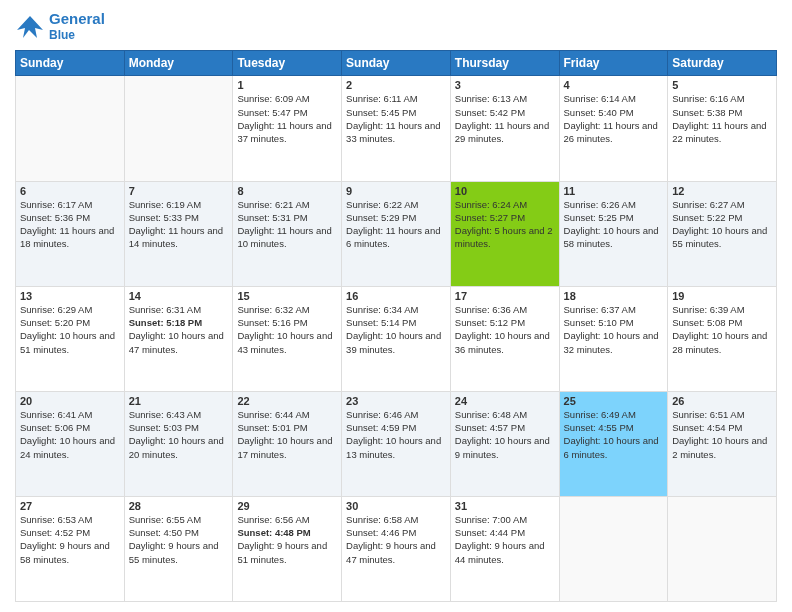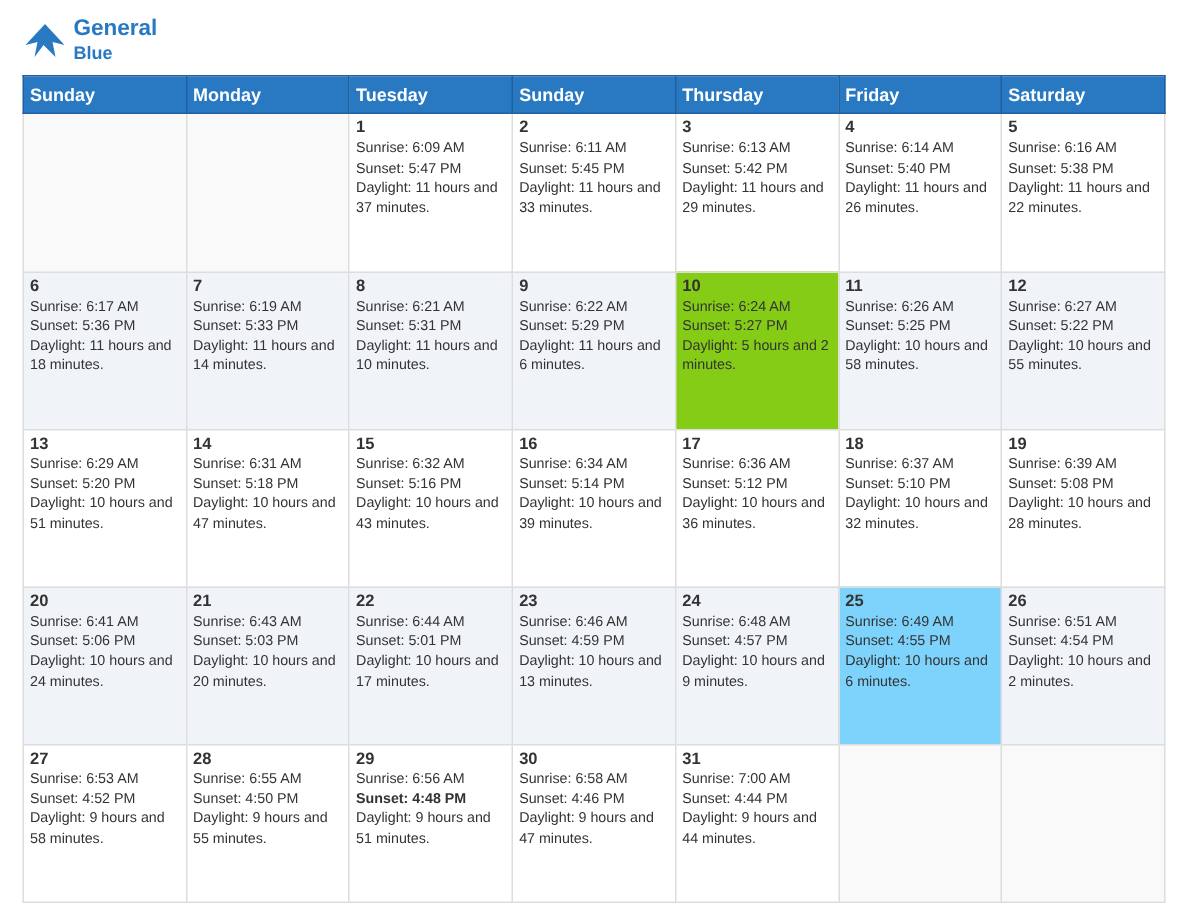--- a/index.html
+++ b/index.html
@@ -199,21 +199,21 @@
         <tr>
           <td>
             <span class="day-num">13</span>
             <span style="display: block; line-height: 1.4;">Sunrise: 6:29 AM</span>
             <span style="display: block; line-height: 1.4;">Sunset: 5:20 PM</span>
             <span style="display: block; line-height: 1.4;">Daylight: 10 hours and 51 minutes.</span>
           </td>
           <td>
             <span class="day-num">14</span>
             <span style="display: block; line-height: 1.4;">Sunrise: 6:31 AM</span>
-            <span style="display: block; line-height: 1.4;">Sunset: 5:18 PM</span>
+            <span style="display: block; line-height: 1.4; font-weight: bold;">Sunset: 5:18 PM</span>
             <span style="display: block; line-height: 1.4;">Daylight: 10 hours and 47 minutes.</span>
           </td>
           <td>
             <span class="day-num">15</span>
             <span style="display: block; line-height: 1.4;">Sunrise: 6:32 AM</span>
             <span style="display: block; line-height: 1.4;">Sunset: 5:16 PM</span>
             <span style="display: block; line-height: 1.4;">Daylight: 10 hours and 43 minutes.</span>
           </td>
           <td>
             <span class="day-num">16</span>

